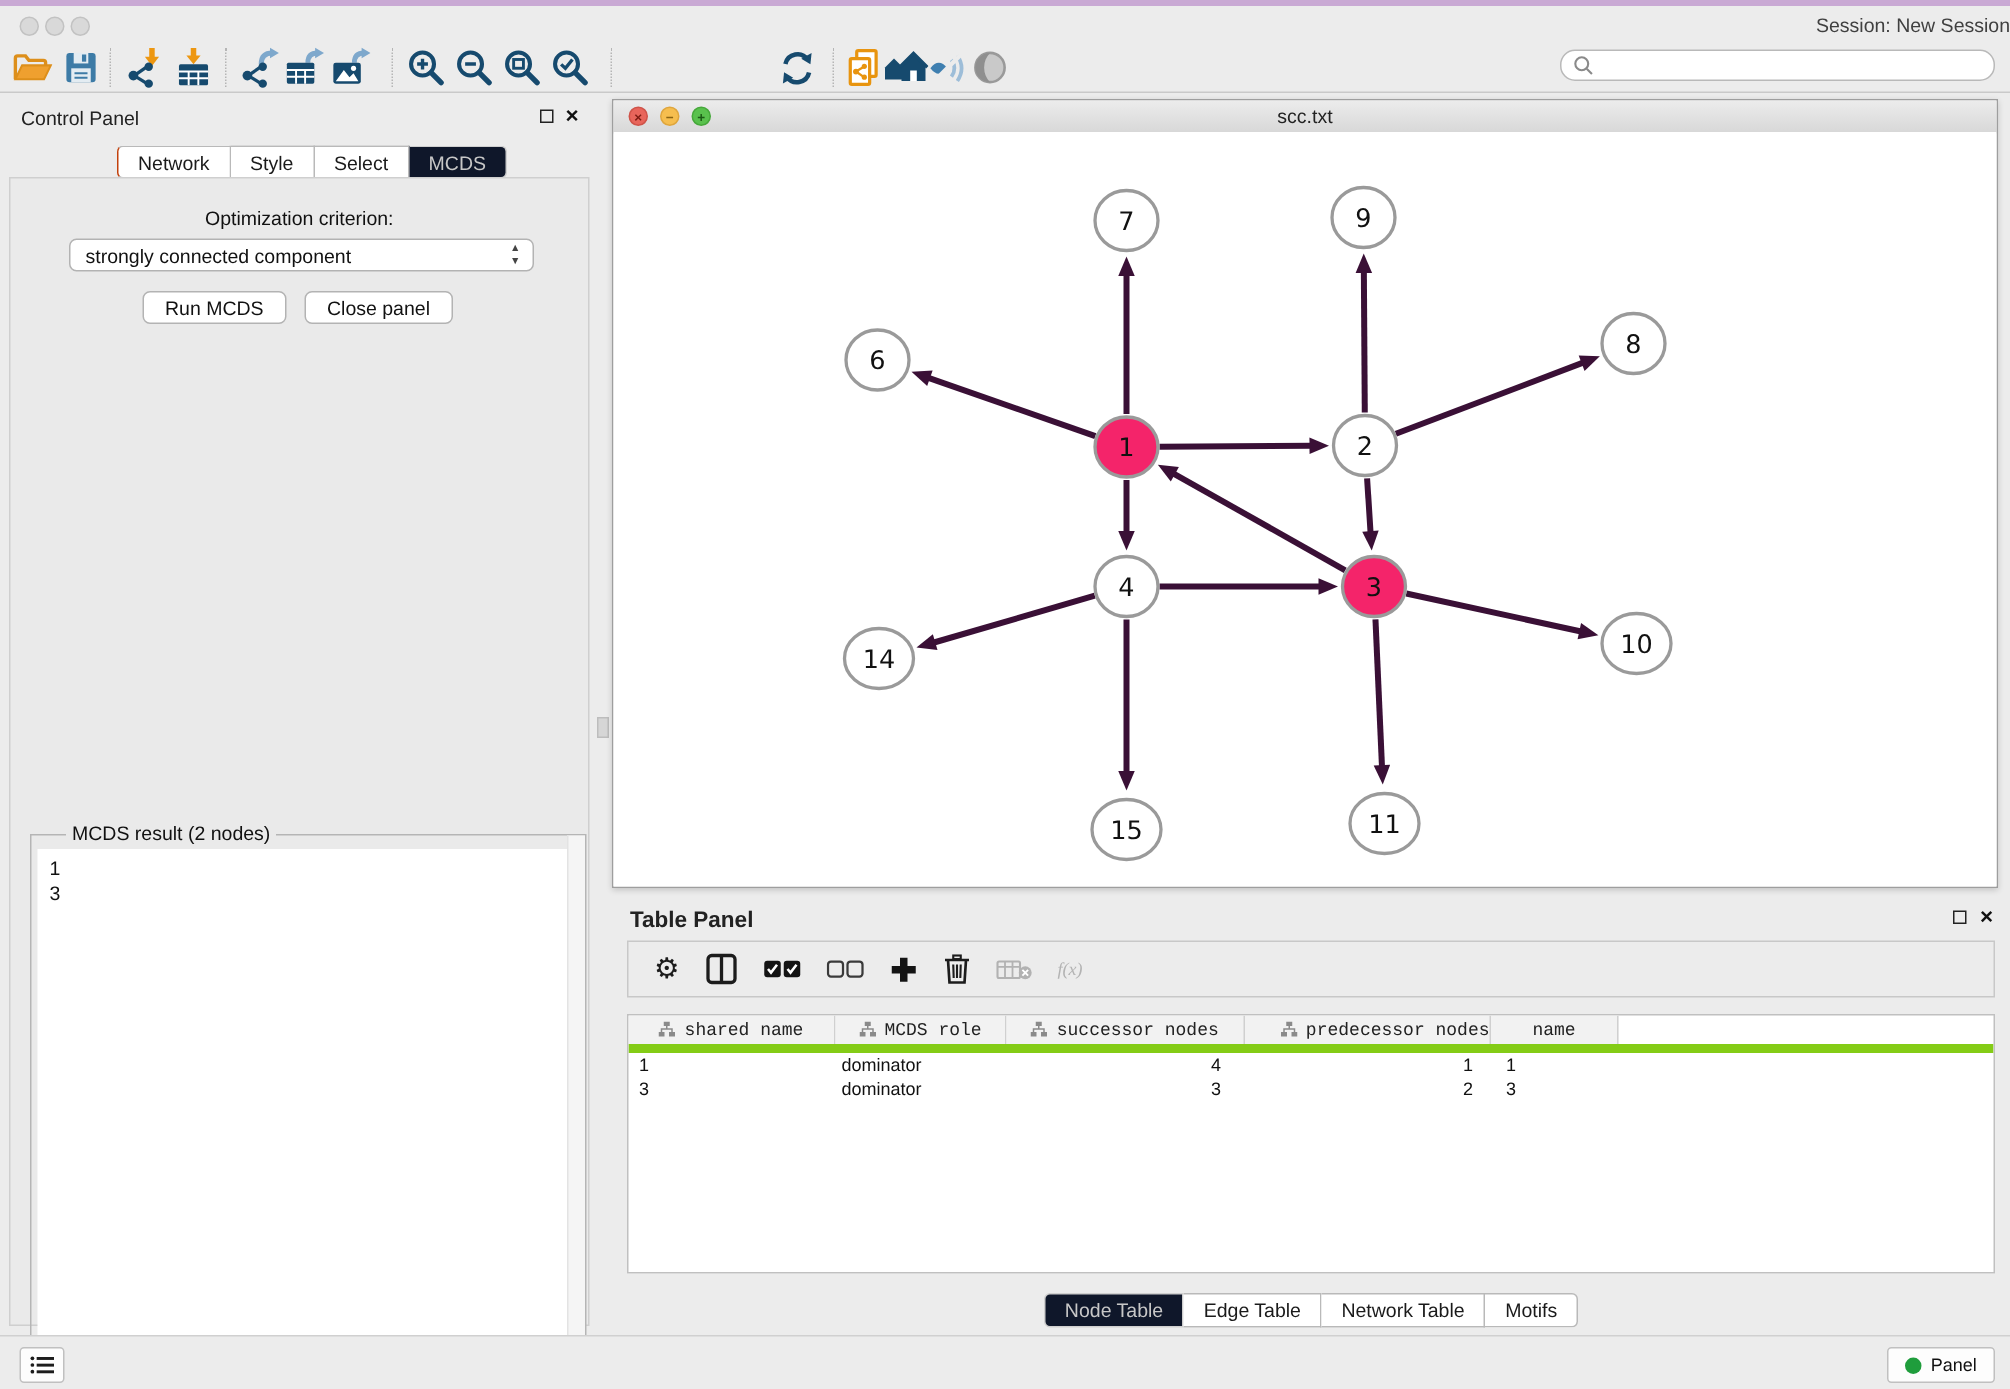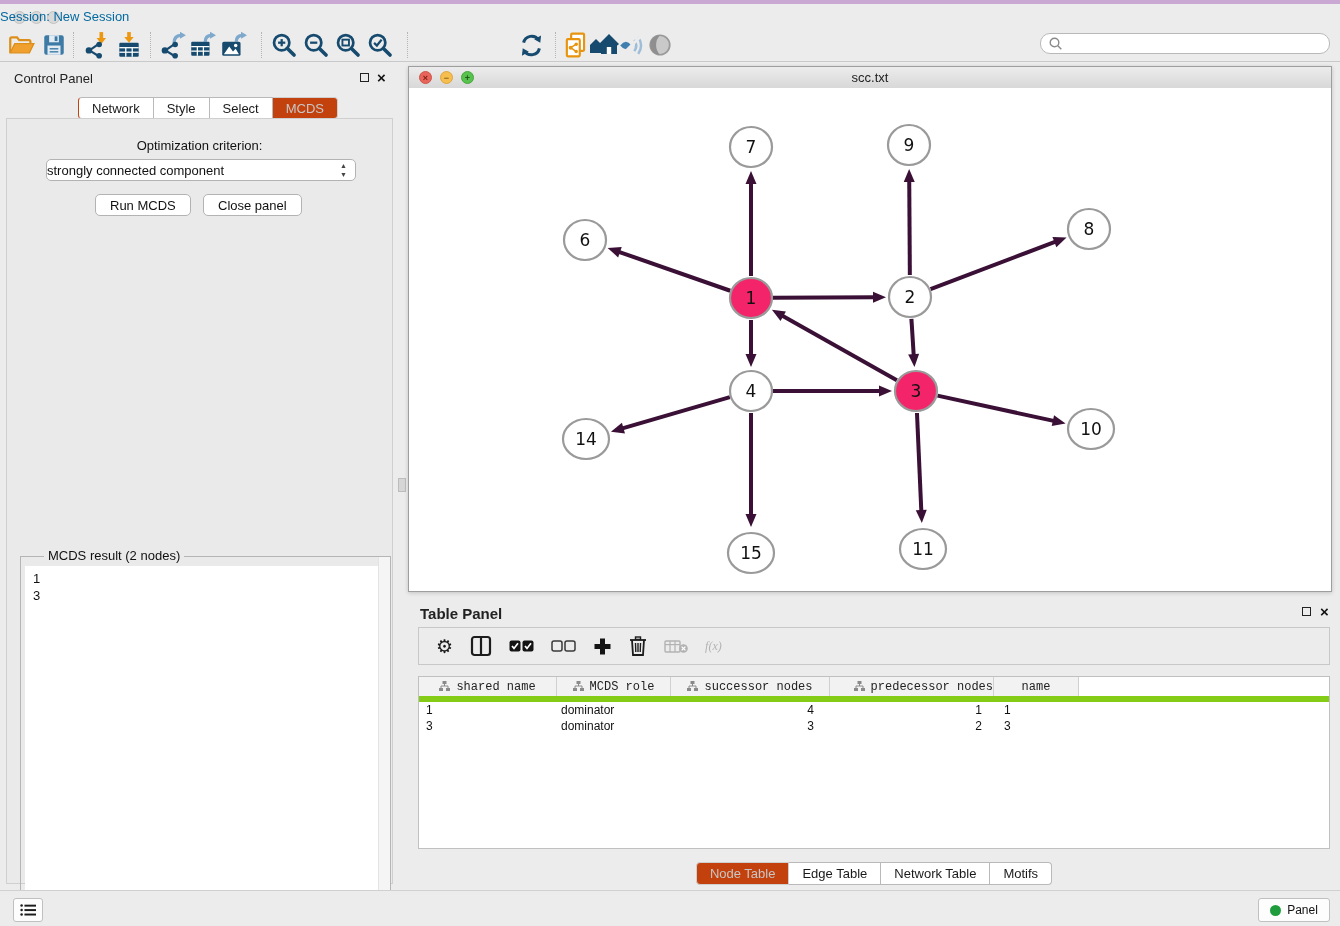--- a/index.html
+++ b/index.html
@@ -3,22 +3,22 @@
 <meta charset="utf-8">
 <style>
   html,body{margin:0;padding:0;background:#888;}
   .app{position:relative;width:1340px;height:926px;background:#ececec;
        font-family:"Liberation Sans",sans-serif;overflow:hidden;-webkit-font-smoothing:antialiased;}
   
   .top-strip{position:absolute;left:0;top:0;width:1340px;height:4px;background:#c9a9d4;}
   .titlebar{position:absolute;left:0;top:4px;width:1340px;height:24px;background:#ececec;}
   .traffic{position:absolute;top:7px;width:13px;height:13px;border-radius:50%;
            background:#d9d9d9;border:1px solid #c2c2c2;box-sizing:border-box;}
-  .main-title{position:absolute;left:0;top:5px;width:100%;text-align:left;
-              font-size:13px;color:#0369a1;}
+  .main-title{position:absolute;left:0;top:5px;width:100%;text-align:right;
+              font-size:13px;color:#404040;}
   
   .toolbar{position:absolute;left:0;top:28px;width:1340px;height:34px;background:#ececec;
            border-bottom:1px solid #c9c9c9;box-sizing:border-box;}
   .tbtn{position:absolute;top:2px;width:30px;height:30px;background:none;border:none;padding:0;
         display:flex;align-items:center;justify-content:center;cursor:default;}
   .tsep{position:absolute;top:4px;width:0;height:26px;border-left:1px dotted #b5b5b5;}
   .searchbox{position:absolute;left:1040px;top:5px;width:290px;height:21px;background:#fff;
              border:1px solid #b9b9b9;border-radius:10px;box-sizing:border-box;display:flex;align-items:center;}
   .searchbox input{border:none;outline:none;background:none;flex:1;font-size:12px;height:16px;
                    font-family:"Liberation Sans",sans-serif;}
@@ -27,28 +27,28 @@
   .panel-header{position:relative;height:28px;}
   .panel-title{position:absolute;left:14px;top:9px;font-size:13px;color:#222;}
   .float-box{position:absolute;width:9px;height:9px;border:1.5px solid #222;box-sizing:border-box;}
   .close-x{position:absolute;font-size:15px;font-weight:700;color:#111;line-height:10px;}
   .cp-tabs{position:absolute;left:78px;top:35px;display:flex;}
   .tab{background:#fff;border:1px solid #b9b9b9;border-left:none;height:22px;padding:0 13px;
        font-size:13px;font-weight:500;color:#1a1a1a;box-sizing:border-box;cursor:default;
        font-family:"Liberation Sans",sans-serif;}
   .tab:first-child{border-left:1px solid #c2410c;border-radius:4px 0 0 4px;}
   .tab:last-child{border-radius:0 4px 4px 0;}
-  .tab.sel{background:#c2410c;color:#c7c7c7;border-color:#cfcfcf;}
+  .tab.sel{background:#0f172a;color:#c7c7c7;border-color:#cfcfcf;}
   .cp-body{position:absolute;left:6px;top:56px;width:387px;height:766px;border:1px solid #cfcfcf;
            background:#eaeaea;box-sizing:border-box;}
   .opt-label{position:absolute;left:0;top:19px;width:100%;text-align:center;font-size:13px;
              font-weight:500;color:#111;}
   .dropdown{position:absolute;left:39px;top:40px;width:310px;height:22px;background:#fff;
             border:1px solid #b3b3b3;border-radius:5px;box-sizing:border-box;
-            display:flex;align-items:center;font-size:13px;color:#111;}
+            display:flex;align-items:center;font-size:13px;color:#111;padding-left:10px;}
   .dd-arrows{position:absolute;right:8px;top:1px;display:flex;flex-direction:column;line-height:9px;
              font-size:7px;color:#444;}
   .pbtn{position:absolute;height:22px;background:#fff;border:1px solid #b3b3b3;border-radius:5px;
         font-size:13px;color:#111;box-sizing:border-box;font-family:"Liberation Sans",sans-serif;padding:0 14px;}
   .mcds-field{position:absolute;left:13px;top:437px;width:371px;height:382px;
               border:1px solid #b5b5b5;box-sizing:border-box;}
   .mcds-legend{position:absolute;left:7px;top:-9px;background:#eaeaea;padding:0 4px;font-size:13px;color:#111;margin-left:16px;}
   .mcds-text{position:absolute;left:4px;right:5px;top:9px;bottom:4px;background:#fff;
              font-size:13px;color:#111;line-height:17px;padding:4px 8px;box-sizing:border-box;
              white-space:pre-line;}

